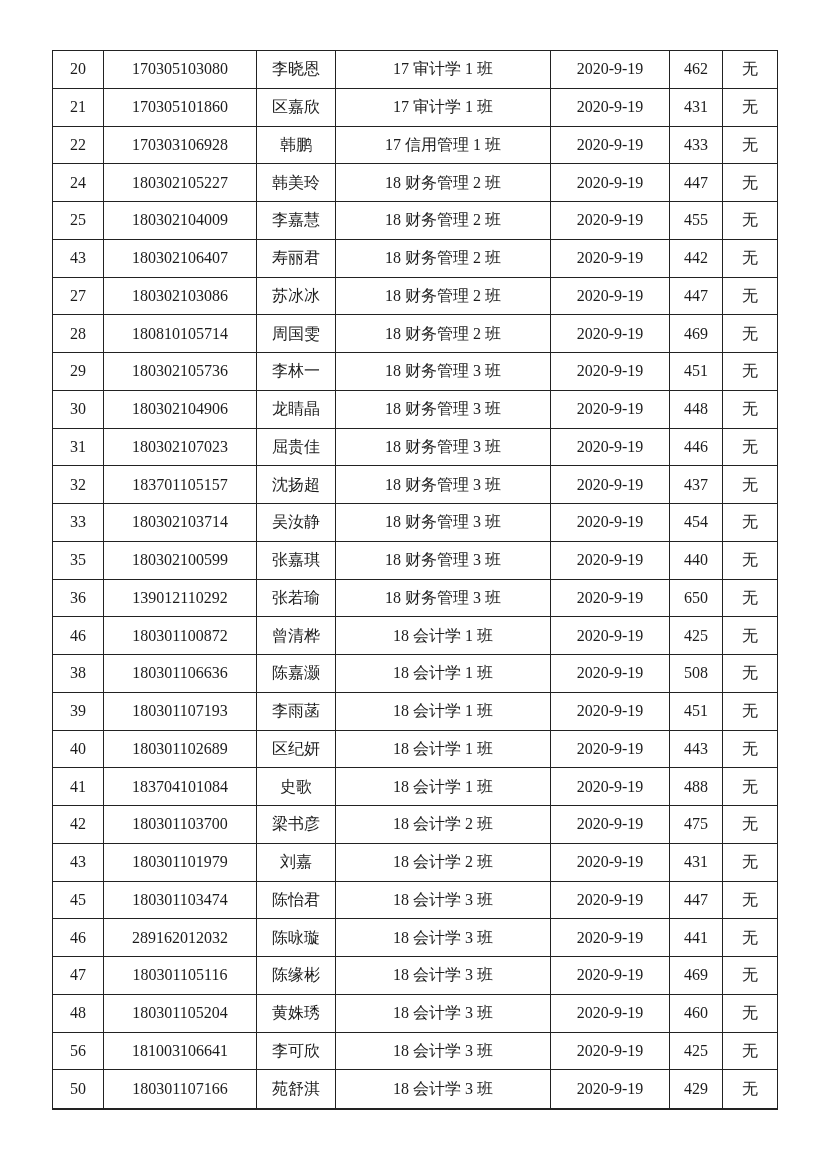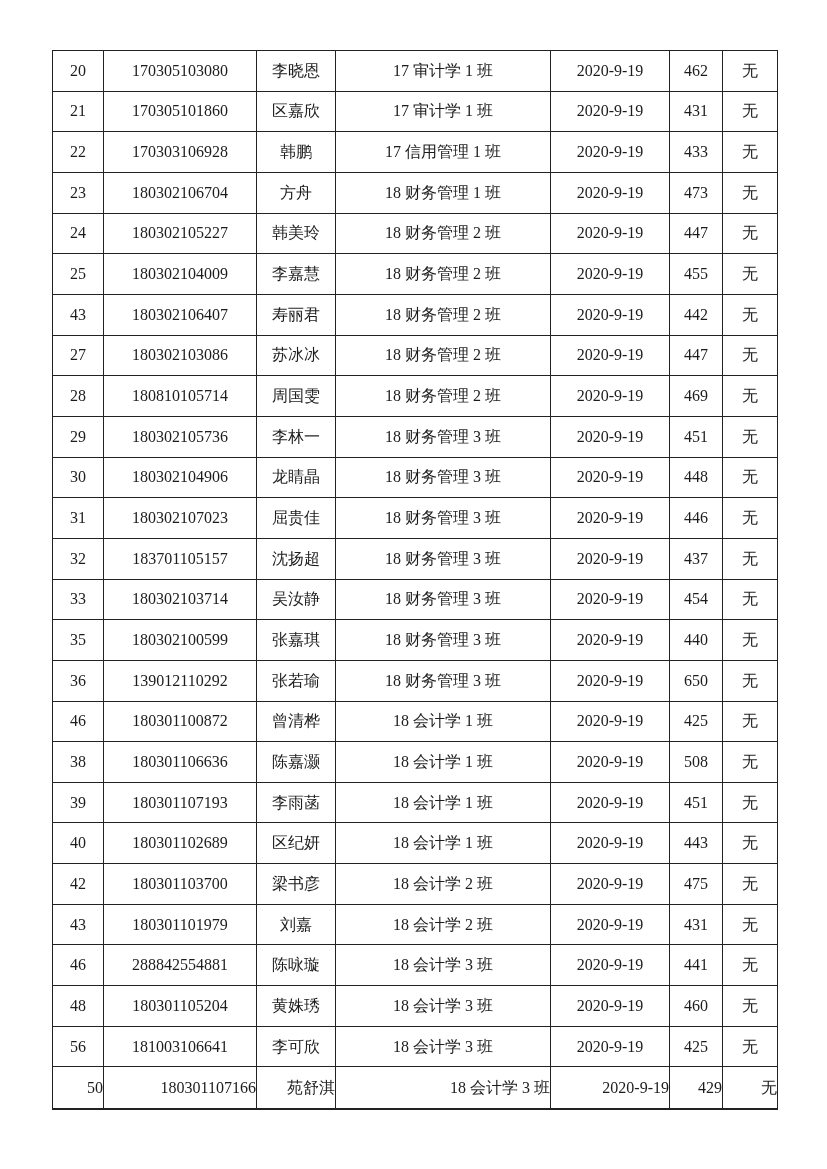--- a/index.html
+++ b/index.html
@@ -30,21 +30,20 @@
     text-align: center;
     vertical-align: middle;
     font-size: 16px;
     line-height: 1;
     padding: 0;
     white-space: nowrap;
     overflow: hidden;
   }
   table.roster tr:last-child td {
     border-bottom-width: 2px;
-    text-align: right;
   }
   col.c-num    { width: 51px; }
   col.c-id     { width: 153px; }
   col.c-name   { width: 79px; }
   col.c-class  { width: 215px; }
   col.c-date   { width: 119px; }
   col.c-score  { width: 53px; }
   col.c-note   { width: 55px; }
 </style>
 </head>
@@ -83,29 +82,20 @@
         <tr>
       <td>22</td>
       <td>170303106928</td>
       <td>韩鹏</td>
       <td>17 信用管理 1 班</td>
       <td>2020-9-19</td>
       <td>433</td>
       <td>无</td>
     </tr>
         <tr>
-      <td>23</td>
-      <td>180302106704</td>
-      <td>方舟</td>
-      <td>18 财务管理 1 班</td>
-      <td>2020-9-19</td>
-      <td>473</td>
-      <td>无</td>
-    </tr>
-        <tr>
       <td>24</td>
       <td>180302105227</td>
       <td>韩美玲</td>
       <td>18 财务管理 2 班</td>
       <td>2020-9-19</td>
       <td>447</td>
       <td>无</td>
     </tr>
         <tr>
       <td>25</td>
@@ -233,20 +223,29 @@
       <td>451</td>
       <td>无</td>
     </tr>
         <tr>
       <td>40</td>
       <td>180301102689</td>
       <td>区纪妍</td>
       <td>18 会计学 1 班</td>
       <td>2020-9-19</td>
       <td>443</td>
+      <td>无</td>
+    </tr>
+        <tr>
+      <td>41</td>
+      <td>183704101084</td>
+      <td>史歌</td>
+      <td>18 会计学 1 班</td>
+      <td>2020-9-19</td>
+      <td>488</td>
       <td>无</td>
     </tr>
         <tr>
       <td>42</td>
       <td>180301103700</td>
       <td>梁书彦</td>
       <td>18 会计学 2 班</td>
       <td>2020-9-19</td>
       <td>475</td>
       <td>无</td>
@@ -254,26 +253,44 @@
         <tr>
       <td>43</td>
       <td>180301101979</td>
       <td>刘嘉</td>
       <td>18 会计学 2 班</td>
       <td>2020-9-19</td>
       <td>431</td>
       <td>无</td>
     </tr>
         <tr>
+      <td>45</td>
+      <td>180301103474</td>
+      <td>陈怡君</td>
+      <td>18 会计学 3 班</td>
+      <td>2020-9-19</td>
+      <td>447</td>
+      <td>无</td>
+    </tr>
+        <tr>
       <td>46</td>
-      <td>288842554881</td>
+      <td>289162012032</td>
       <td>陈咏璇</td>
       <td>18 会计学 3 班</td>
       <td>2020-9-19</td>
       <td>441</td>
+      <td>无</td>
+    </tr>
+        <tr>
+      <td>47</td>
+      <td>180301105116</td>
+      <td>陈缘彬</td>
+      <td>18 会计学 3 班</td>
+      <td>2020-9-19</td>
+      <td>469</td>
       <td>无</td>
     </tr>
         <tr>
       <td>48</td>
       <td>180301105204</td>
       <td>黄姝琇</td>
       <td>18 会计学 3 班</td>
       <td>2020-9-19</td>
       <td>460</td>
       <td>无</td>

